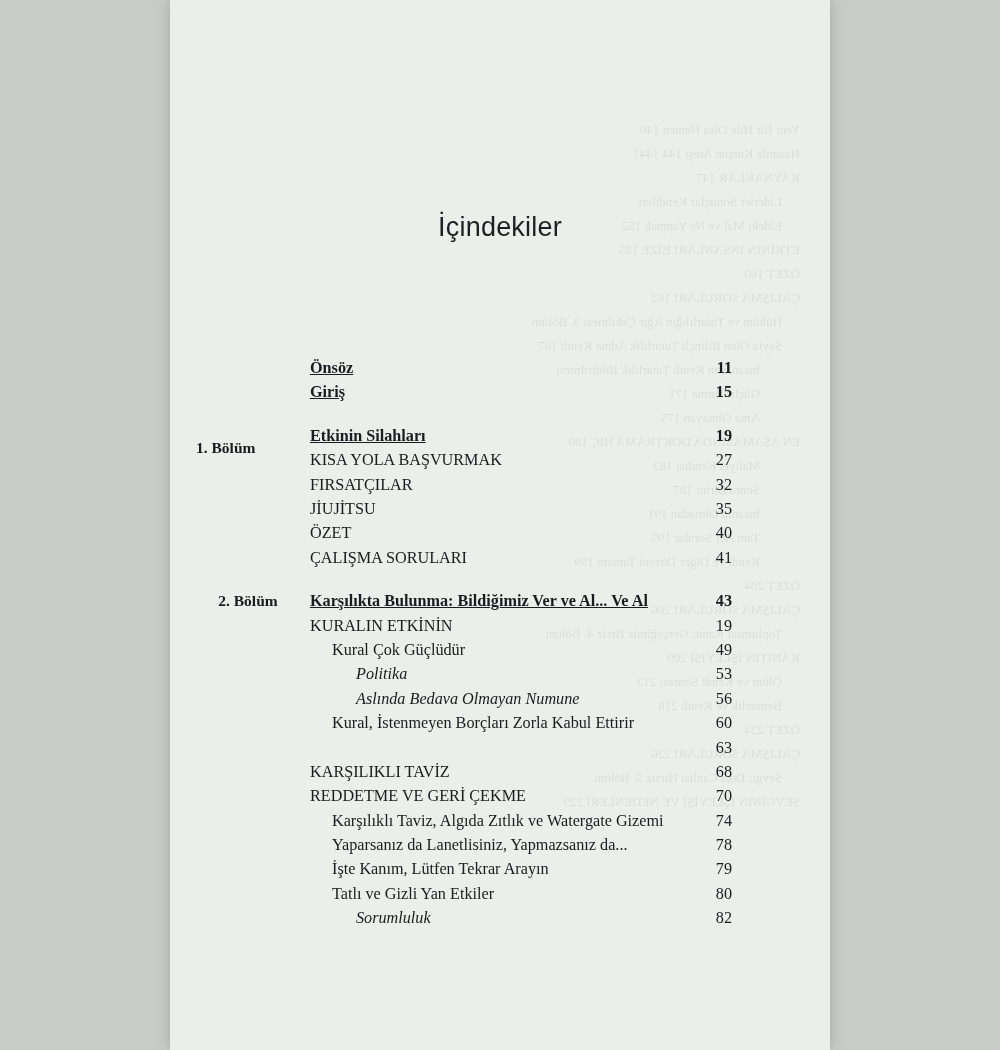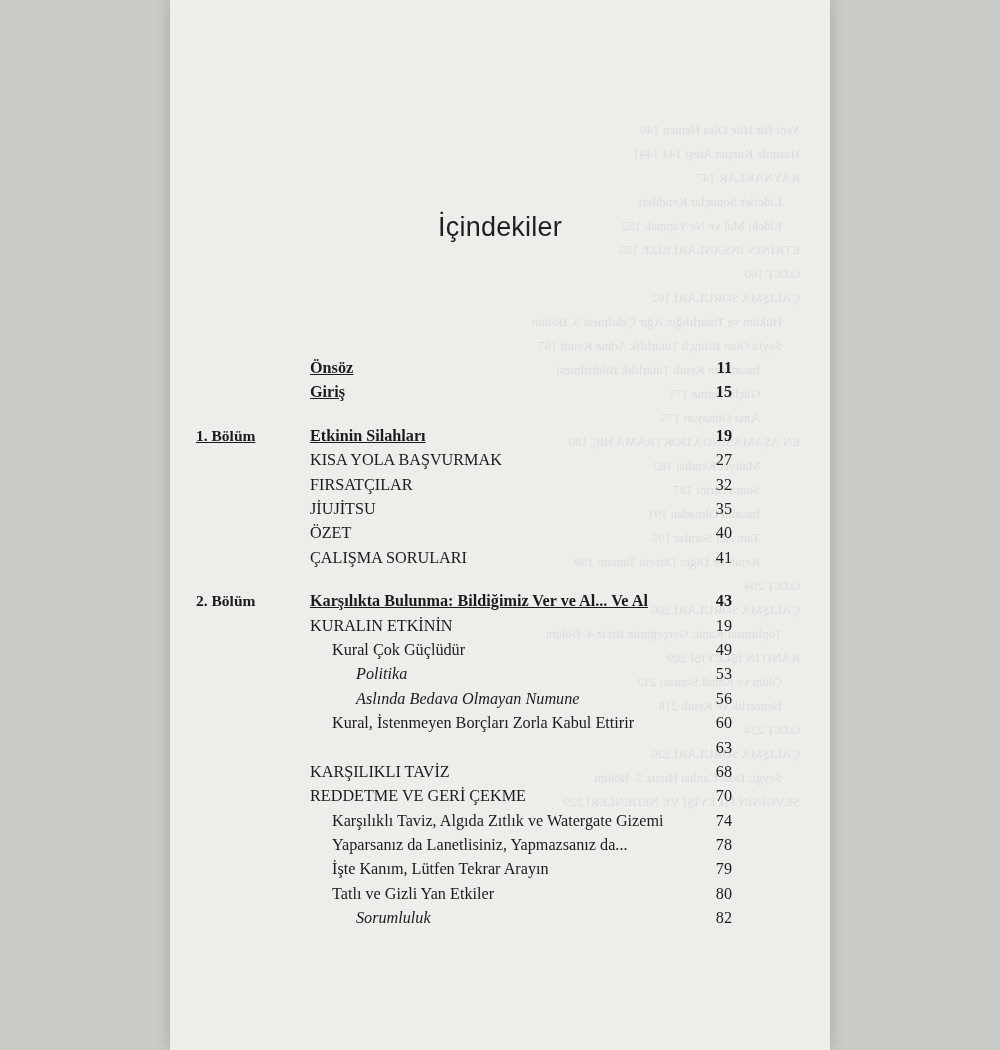--- a/index.html
+++ b/index.html
@@ -157,21 +157,21 @@
           <div class="toc-row">
             <span class="entry lvl0 bold">Önsöz</span>
             <span class="page-num bold">11</span>
           </div>
           <div class="toc-row">
             <span class="entry lvl0 bold">Giriş</span>
             <span class="page-num bold">15</span>
           </div>
         </div>
         <div class="toc-block" style="top: 423.8px;">
-          <div class="chap-tag" style="top: 0px; position: absolute; line-height: 24.4px; text-decoration: underline;">1. Bölüm</div>
+          <div class="chap-tag" style="top: 12px; position: absolute; line-height: 24.4px;">1. Bölüm</div>
           <div class="toc-row">
             <span class="entry lvl0 bold">Etkinin Silahları</span>
             <span class="page-num bold">19</span>
           </div>
           <div class="toc-row">
             <span class="entry lvl0">KISA YOLA BAŞVURMAK</span>
             <span class="page-num">27</span>
           </div>
           <div class="toc-row">
             <span class="entry lvl0">FIRSATÇILAR</span>
@@ -184,21 +184,21 @@
           <div class="toc-row">
             <span class="entry lvl0">ÖZET</span>
             <span class="page-num">40</span>
           </div>
           <div class="toc-row">
             <span class="entry lvl0">ÇALIŞMA SORULARI</span>
             <span class="page-num">41</span>
           </div>
         </div>
         <div class="toc-block" style="top: 589.2px;">
-          <div class="chap-tag" style="top: 0px; position: absolute; line-height: 24.4px;">2. Bölüm</div>
+          <div class="chap-tag" style="top: 0px; position: absolute; line-height: 24.4px; text-align: center;">2. Bölüm</div>
           <div class="toc-row">
             <span class="entry lvl0 bold">Karşılıkta Bulunma: Bildiğimiz Ver ve Al... Ve Al</span>
             <span class="page-num bold">43</span>
           </div>
           <div class="toc-row">
             <span class="entry lvl0">KURALIN ETKİNİN</span>
             <span class="page-num">19</span>
           </div>
           <div class="toc-row">
             <span class="entry lvl1">Kural Çok Güçlüdür</span>

